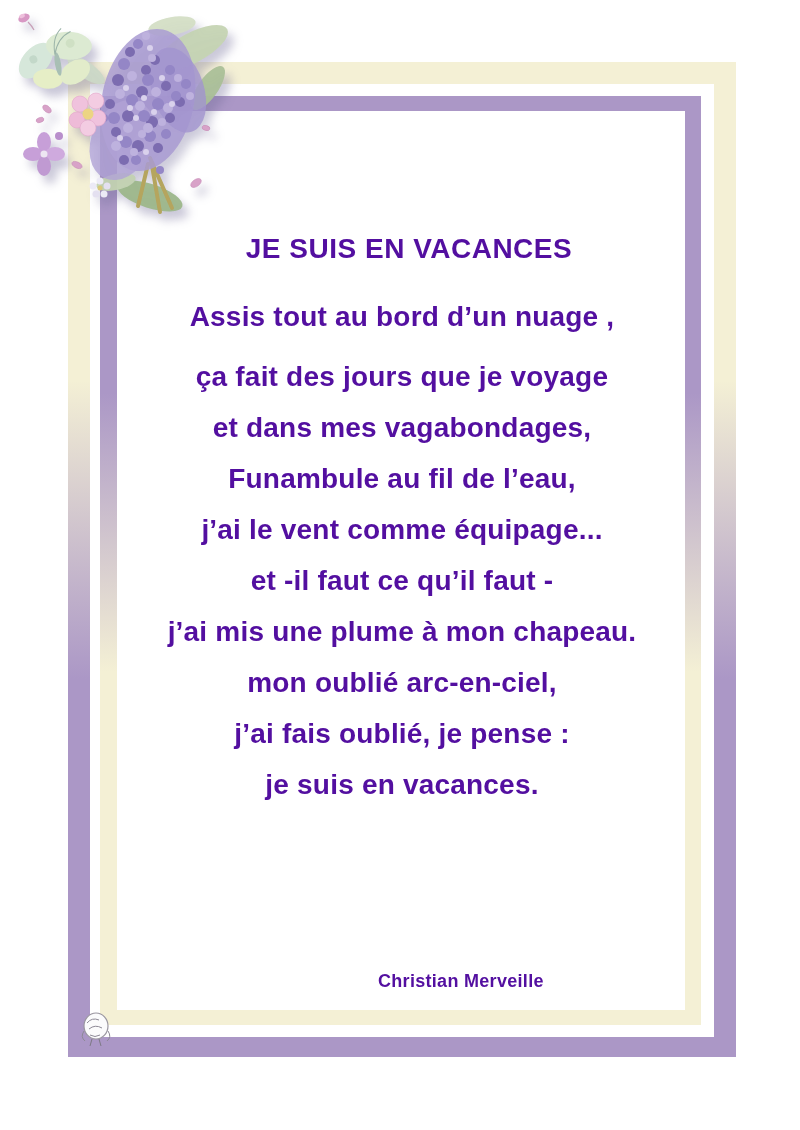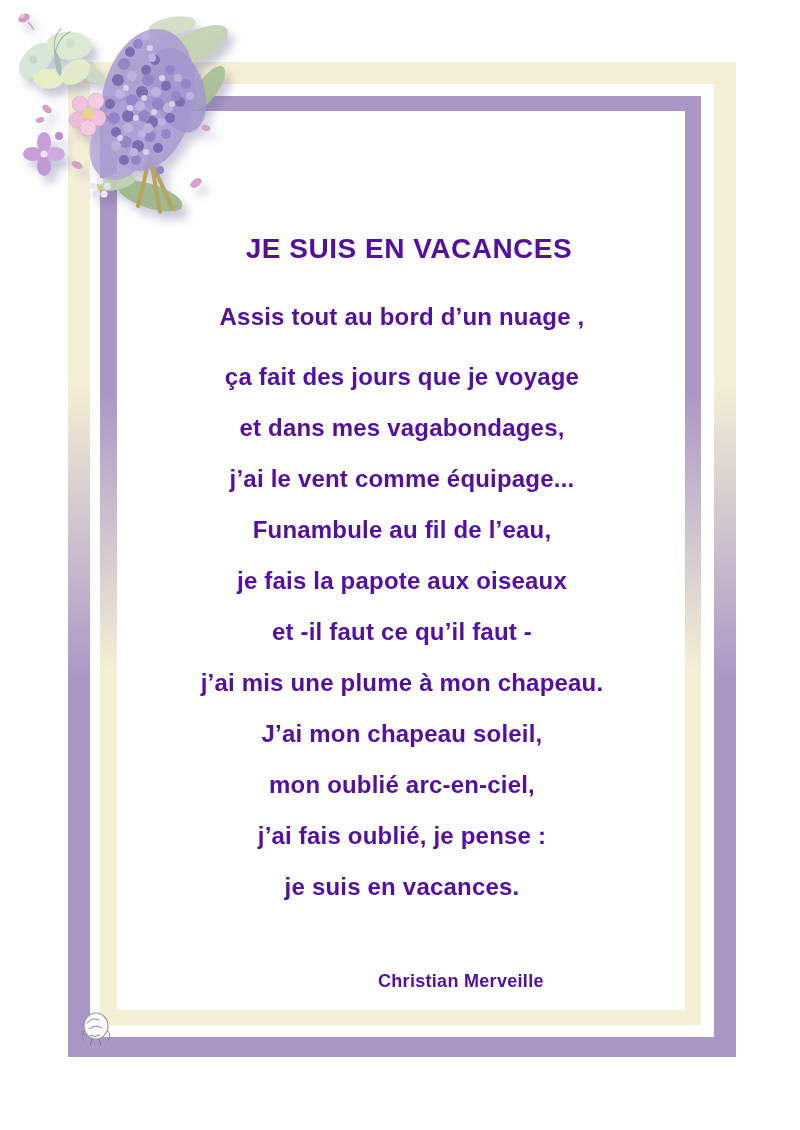--- a/index.html
+++ b/index.html
@@ -36,21 +36,21 @@
                 background:linear-gradient(180deg,var(--purple) 32%,var(--cream) 62%);}
 
   .poem-title{
     position:absolute;left:117px;top:226px;width:570px;height:32px;
     line-height:32px;text-align:center;z-index:3;
     font-size:28px;font-weight:bold;color:var(--ink);
     letter-spacing:0.5px;margin:7px;
   }
   .poem-lines{
     position:absolute;left:117px;top:291px;width:570px;z-index:3;
-    font-size:24px;font-weight:bold;color:var(--ink);
+    font-size:28px;font-weight:bold;color:var(--ink);
     text-align:center;letter-spacing:0.2px;
   }
   .poem-lines p{height:51px;line-height:51px;margin:0;}
   .poem-lines p:first-child{margin-bottom:9px;}
   .attribution{
     position:absolute;left:378px;top:971px;z-index:3;
     font-size:18px;font-weight:bold;color:var(--ink);letter-spacing:0.3px;
   }
   .bouquet{
     position:absolute;left:0;top:0;width:240px;height:232px;z-index:4;
@@ -211,26 +211,24 @@
     <ellipse cx="22" cy="16" rx="3" ry="2" fill="#eec0dc" transform="rotate(-25 22 16)"></ellipse>
   </g>
 </svg>
 
 <h1 class="poem-title">JE SUIS EN VACANCES</h1>
 
 <div class="poem-lines">
   <p>Assis tout au bord d’un nuage ,</p>
   <p>ça fait des jours que je voyage</p>
   <p>et dans mes vagabondages,</p>
+  <p>Funambule au fil de l’eau,</p>
   <p>j’ai le vent comme équipage...</p>
-  <p>Funambule au fil de l’eau,</p>
-  <p>je fais la papote aux oiseaux</p>
   <p>et -il faut ce qu’il faut -</p>
   <p>j’ai mis une plume à mon chapeau.</p>
-  <p>J’ai mon chapeau soleil,</p>
   <p>mon oublié arc-en-ciel,</p>
   <p>j’ai fais oublié, je pense :</p>
   <p>je suis en vacances.</p>
 </div>
 
 <div class="attribution">Christian Merveille</div>
 
 <svg class="emblem" viewBox="0 0 38 40" xmlns="http://www.w3.org/2000/svg">
   <ellipse cx="19" cy="17" rx="12" ry="13" fill="#fbfbfc" stroke="#9a96a0" stroke-width="1.2"></ellipse>
   <path d="M10 14 q5 -6 12 -3 M12 20 q6 -5 13 -1 M13 26 q5 3 10 0" stroke="#8d8996" stroke-width="1" fill="none"></path>

